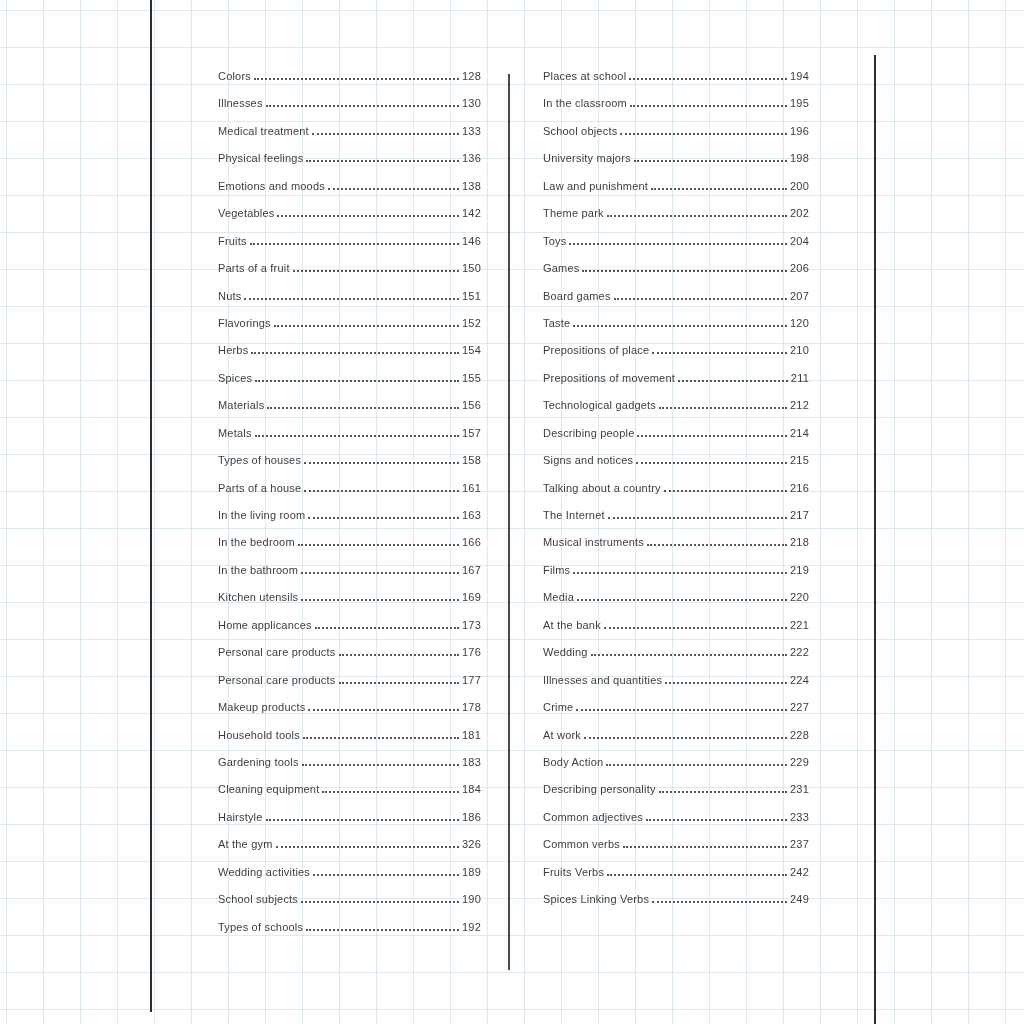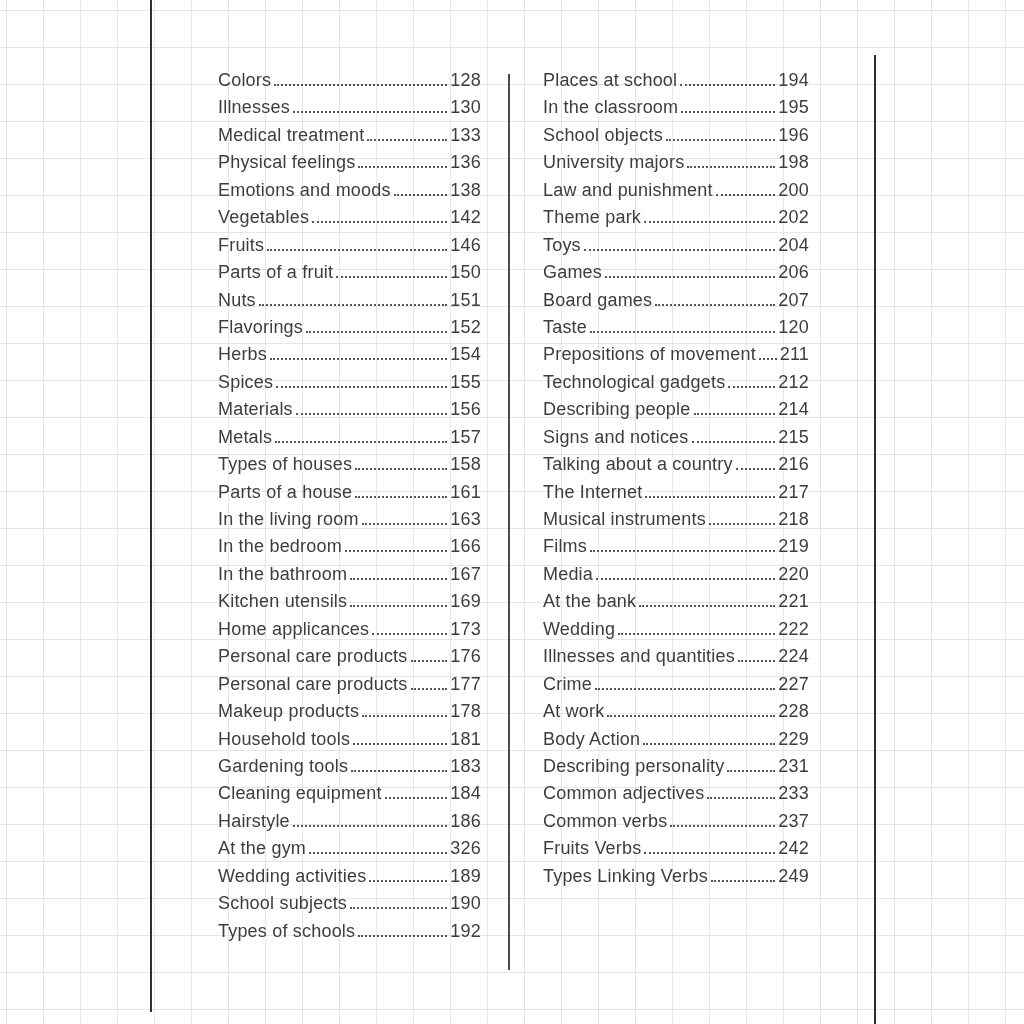--- a/index.html
+++ b/index.html
@@ -34,21 +34,21 @@
     left: 508px;
     top: 74px;
     width: 2px;
     height: 896px;
     background: #4a4a4a;
   }
   .toc-col {
     position: absolute;
     top: 70px;
     color: #3d3d3d;
-    font-size: 18px;
+    font-size: 11px;
     letter-spacing: 0.2px;
   }
   .toc-col.left  { left: 218px; width: 263px; }
   .toc-col.right { left: 543px; width: 266px; }
   .toc-row {
     display: flex;
     align-items: baseline;
     height: 27.45px;
     white-space: nowrap;
   }
@@ -321,20 +321,25 @@
     <span class="leader"></span>
     <span class="toc-page-num">207</span>
   </div>
 
   <div class="toc-row">
     <span class="toc-label">Taste</span>
     <span class="leader"></span>
     <span class="toc-page-num">120</span>
   </div>
 
+  <div class="toc-row">
+    <span class="toc-label">Prepositions of place</span>
+    <span class="leader"></span>
+    <span class="toc-page-num">210</span>
+  </div>
 
   <div class="toc-row">
     <span class="toc-label">Prepositions of movement</span>
     <span class="leader"></span>
     <span class="toc-page-num">211</span>
   </div>
 
   <div class="toc-row">
     <span class="toc-label">Technological gadgets</span>
     <span class="leader"></span>
@@ -437,18 +442,18 @@
     <span class="toc-page-num">237</span>
   </div>
 
   <div class="toc-row">
     <span class="toc-label">Fruits Verbs</span>
     <span class="leader"></span>
     <span class="toc-page-num">242</span>
   </div>
 
   <div class="toc-row">
-    <span class="toc-label">Types Linking Verbs</span>
+    <span class="toc-label">Spices Linking Verbs</span>
     <span class="leader"></span>
     <span class="toc-page-num">249</span>
   </div>
 </div>
 </div>
 
 </body></html>

